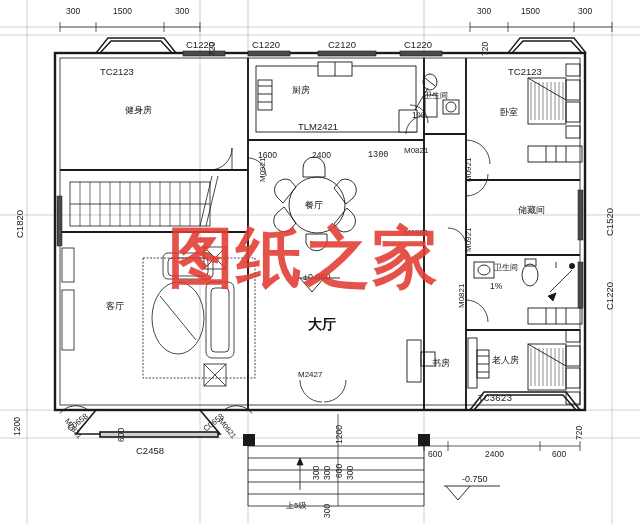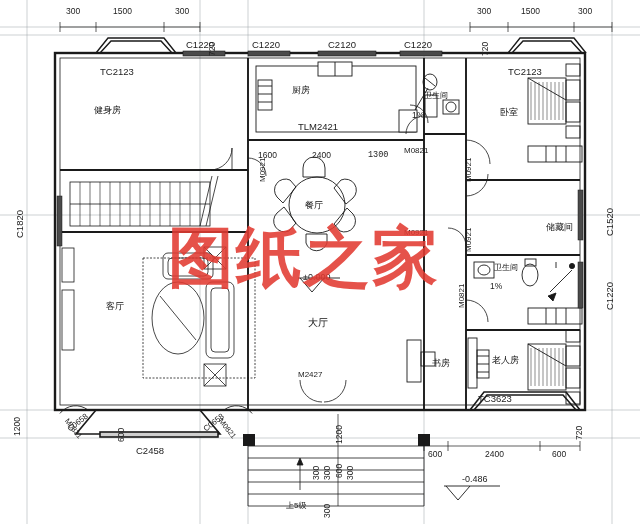--- a/index.html
+++ b/index.html
@@ -4,21 +4,21 @@
 <style>
   html,body{margin:0;padding:0;background:#ffffff;}
   body{width:640px;height:524px;position:relative;overflow:hidden;
        font-family:"Liberation Sans","DejaVu Sans",sans-serif;color:#1a1a1a;}
   #plan{position:absolute;left:0;top:0;width:640px;height:524px;}
   .dim{position:absolute;white-space:nowrap;font-size:8.5px;color:#222;
        font-family:"Liberation Sans",sans-serif;}
   .dim.v{transform-origin:0 0;transform:rotate(-90deg);}
   .room{position:absolute;white-space:nowrap;font-size:9px;color:#111;
         font-family:"DejaVu Sans",sans-serif;}
-  .room.big{font-size:10px;}
+  .room.big{font-size:14px;font-weight:bold;}
   .code{position:absolute;white-space:nowrap;font-size:9.5px;color:#222;
         font-family:"Liberation Sans",sans-serif;}
   .code.v{transform-origin:0 0;transform:rotate(-90deg);}
   #watermark{position:absolute;left:168px;top:212px;width:300px;height:92px;
      font-family:"DejaVu Sans",sans-serif;font-size:66px;font-weight:bold;
      color:#e23b32;letter-spacing:2px;line-height:92px;white-space:nowrap;
      opacity:.88;pointer-events:none;}
 </style>
 </head>
 <body>
@@ -291,51 +291,51 @@
     <line x1="424" y1="441" x2="424" y2="451"></line>
     <line x1="448" y1="441" x2="448" y2="451"></line>
     <line x1="540" y1="441" x2="540" y2="451"></line>
     <line x1="580" y1="441" x2="580" y2="451"></line>
     <line x1="338" y1="414" x2="338" y2="506"></line>
   </g>
 </svg>
 
 <div id="labels">
 
-  <div class="room" style="left:94px;top:104px;">健身房</div>
+  <div class="room" style="left:125px;top:104px;">健身房</div>
   <div class="room" style="left:292px;top:84px;">厨房</div>
   <div class="room" style="left:424px;top:90px;font-size:8px;">卫生间</div>
   <div class="room" style="left:500px;top:106px;">卧室</div>
-  <div class="room" style="left:518px;top:221px;margin-left:28px;">储藏间</div>
+  <div class="room" style="left:518px;top:204px;">储藏间</div>
   <div class="room" style="left:494px;top:262px;font-size:8px;">卫生间</div>
   <div class="room" style="left:305px;top:199px;">餐厅</div>
   <div class="room big" style="left:308px;top:316px;">大厅</div>
   <div class="room" style="left:106px;top:300px;">客厅</div>
   <div class="room" style="left:432px;top:357px;">书房</div>
   <div class="room" style="left:492px;top:354px;">老人房</div>
 
   <div class="dim" style="left:303px;top:272px;font-size:9px;">±0.000</div>
-  <div class="dim" style="left:462px;top:474px;font-size:9px;">-0.486</div>
+  <div class="dim" style="left:462px;top:474px;font-size:9px;">-0.750</div>
   <div class="dim" style="left:286px;top:500px;font-size:8px;">上5级</div>
   <div class="dim" style="left:412px;top:110px;">1%</div>
   <div class="dim" style="left:490px;top:281px;">1%</div>
 
   <div class="code" style="left:100px;top:66px;">TC2123</div>
   <div class="code" style="left:508px;top:66px;">TC2123</div>
   <div class="code" style="left:186px;top:39px;">C1220</div>
   <div class="code" style="left:252px;top:39px;">C1220</div>
   <div class="code" style="left:328px;top:39px;">C2120</div>
   <div class="code" style="left:404px;top:39px;">C1220</div>
   <div class="code v" style="left:14px;top:238px;">C1820</div>
   <div class="code v" style="left:604px;top:236px;">C1520</div>
   <div class="code v" style="left:604px;top:310px;">C1220</div>
   <div class="code" style="left:136px;top:445px;">C2458</div>
   <div class="code d" style="left:66px;top:418px;transform:rotate(-38deg);font-size:8px;">C0658</div>
   <div class="code d" style="left:202px;top:418px;transform:rotate(-38deg);font-size:8px;">C0658</div>
-  <div class="code" style="left:478px;top:393px;">TC3623</div>
+  <div class="code" style="left:478px;top:393px;font-family:Liberation Mono, monospace;">TC3623</div>
 
   <div class="code v" style="left:258px;top:182px;font-size:8px;">M0921</div>
   <div class="code" style="left:404px;top:146px;font-size:8px;">M0821</div>
   <div class="code v" style="left:464px;top:182px;font-size:8px;">M0921</div>
   <div class="code" style="left:404px;top:228px;font-size:8px;">M0921</div>
   <div class="code v" style="left:464px;top:252px;font-size:8px;">M0921</div>
   <div class="code v" style="left:457px;top:308px;font-size:8px;">M0821</div>
   <div class="code" style="left:298px;top:370px;font-size:8px;">M2427</div>
   <div class="code d" style="left:62px;top:424px;transform:rotate(52deg);font-size:7.5px;">M0821</div>
   <div class="code d" style="left:216px;top:424px;transform:rotate(52deg);font-size:7.5px;">M0821</div>

